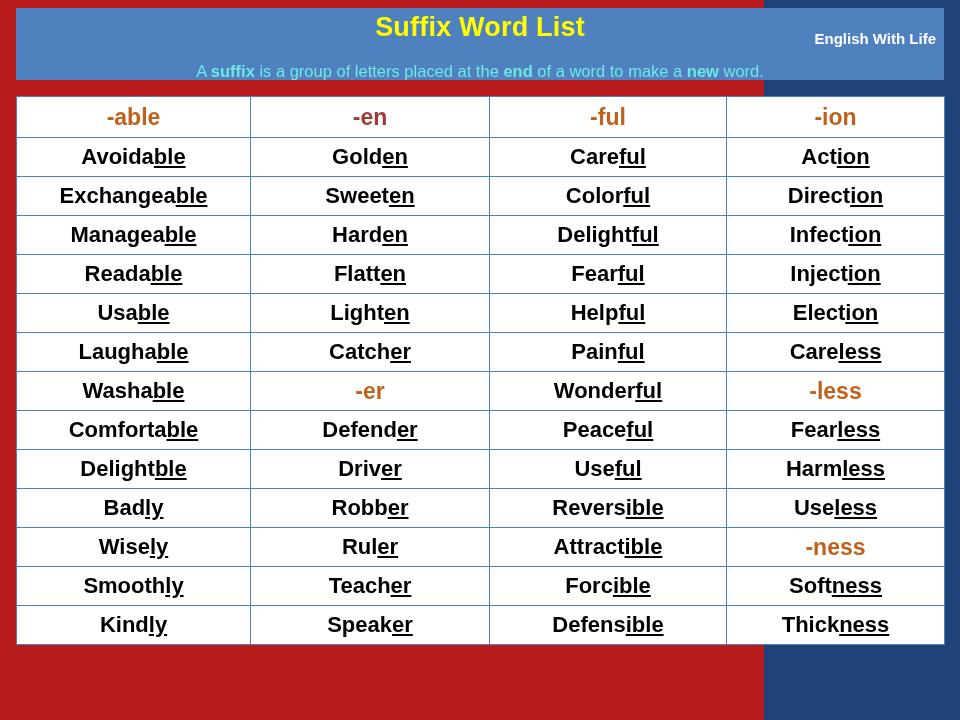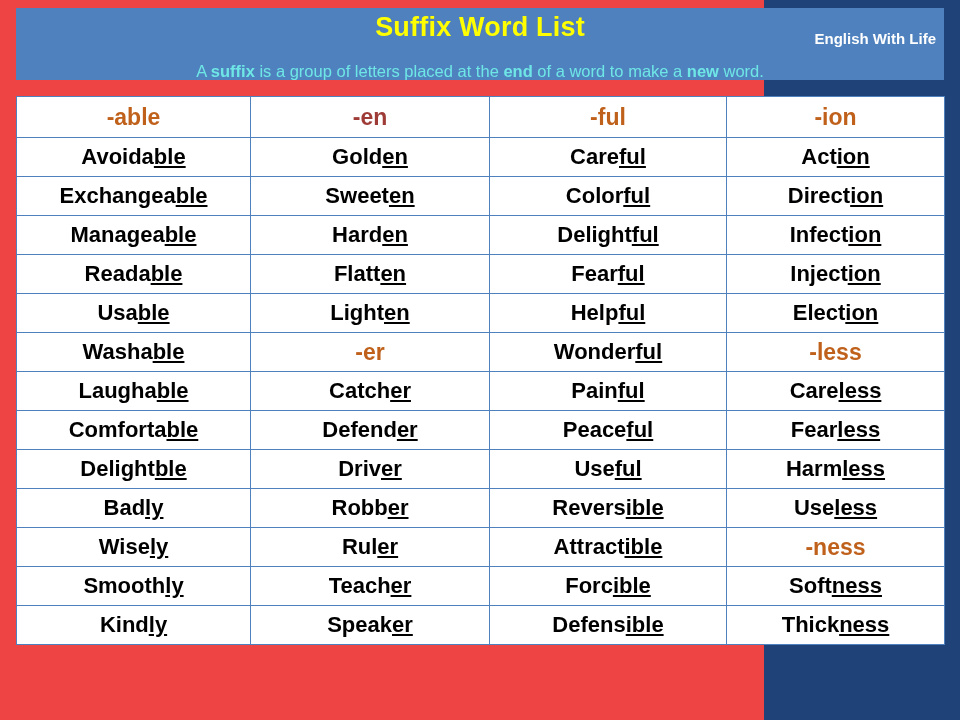--- a/index.html
+++ b/index.html
@@ -12,21 +12,21 @@
     background: #1F4379;
     font-family: "Liberation Sans", "DejaVu Sans", sans-serif;
     overflow: hidden;
   }
 
   .poster {
     position: absolute;
     left: 0; top: 0;
     width: 764px;
     height: 720px;
-    background: #ef4444;
+    background: #b91c1c;
     box-sizing: border-box;
     padding: 8px 16px 16px 16px;
   }
 
   
   .header-band {
     position: relative;
     width: 928px;
     height: 72px;
     background: #4E81BD;
@@ -162,32 +162,32 @@
           <td class="word"><span>Fear</span><span class="sfx">ful</span></td>
           <td class="word"><span>Inject</span><span class="sfx">ion</span></td>
         </tr>
         <tr>
           <td class="word"><span>Usa</span><span class="sfx">ble</span></td>
           <td class="word"><span>Light</span><span class="sfx">en</span></td>
           <td class="word"><span>Help</span><span class="sfx">ful</span></td>
           <td class="word"><span>Elect</span><span class="sfx">ion</span></td>
         </tr>
         <tr>
+          <td class="word"><span>Laugha</span><span class="sfx">ble</span></td>
+          <td class="word"><span>Catch</span><span class="sfx">er</span></td>
+          <td class="word"><span>Pain</span><span class="sfx">ful</span></td>
+          <td class="word"><span>Care</span><span class="sfx">less</span></td>
+        </tr>
+        <tr>
           <td class="word"><span>Washa</span><span class="sfx">ble</span></td>
           <td class="suffix-head">-er</td>
           <td class="word"><span>Wonder</span><span class="sfx">ful</span></td>
           <td class="suffix-head">-less</td>
         </tr>
         <tr>
-          <td class="word"><span>Laugha</span><span class="sfx">ble</span></td>
-          <td class="word"><span>Catch</span><span class="sfx">er</span></td>
-          <td class="word"><span>Pain</span><span class="sfx">ful</span></td>
-          <td class="word"><span>Care</span><span class="sfx">less</span></td>
-        </tr>
-        <tr>
           <td class="word"><span>Comforta</span><span class="sfx">ble</span></td>
           <td class="word"><span>Defend</span><span class="sfx">er</span></td>
           <td class="word"><span>Peace</span><span class="sfx">ful</span></td>
           <td class="word"><span>Fear</span><span class="sfx">less</span></td>
         </tr>
         <tr>
           <td class="word"><span>Delight</span><span class="sfx">ble</span></td>
           <td class="word"><span>Driv</span><span class="sfx">er</span></td>
           <td class="word"><span>Use</span><span class="sfx">ful</span></td>
           <td class="word"><span>Harm</span><span class="sfx">less</span></td>

